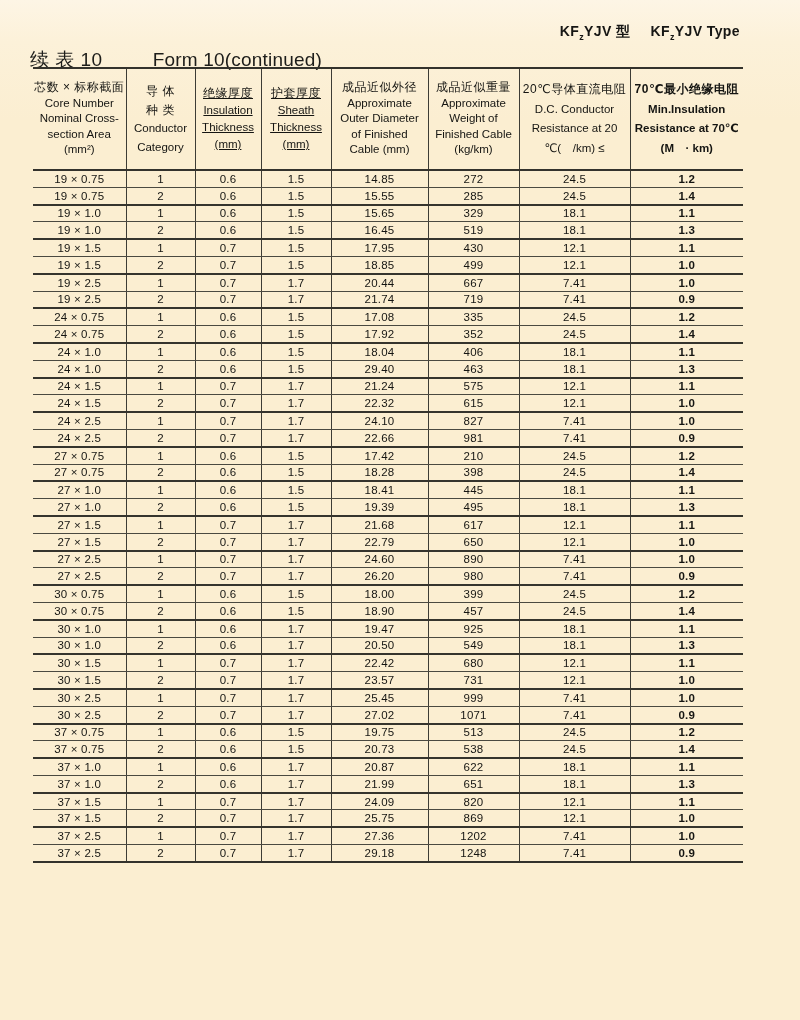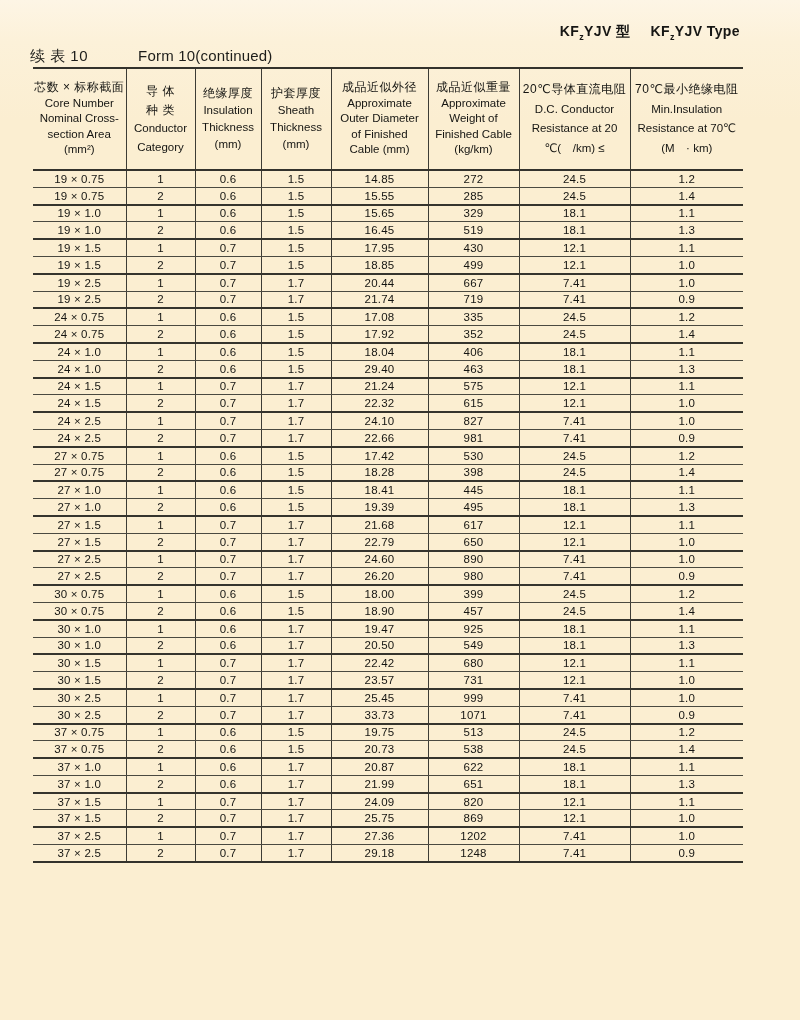--- a/index.html
+++ b/index.html
@@ -18,48 +18,48 @@
   .doc-title{
     position:absolute;top:23px;right:60px;
     font-size:14px;font-weight:700;letter-spacing:.4px;color:#161614;
     white-space:nowrap;
   }
   .doc-title sub{font-size:9px;font-weight:700;}
   .doc-title .gap{display:inline-block;width:20px;}
   
   .cont-line{
     position:absolute;top:47px;left:30px;
-    font-size:15px;color:#1d1d1a;white-space:nowrap;letter-spacing:.5px;
+    font-size:19px;color:#1d1d1a;white-space:nowrap;letter-spacing:.5px;
   }
   .cont-line .en{margin-left:50px;letter-spacing:.2px;}
   
   table.spec{
     position:absolute;left:33px;top:67px;
     width:710px;
     border-collapse:collapse;table-layout:fixed;
     border-top:2.5px solid #33322c;
     font-size:11.5px;color:#16161ticky3;
   }
   table.spec{color:#151512;}
   col.c1{width:93px;} col.c2{width:69px;} col.c3{width:66px;} col.c4{width:70px;}
   col.c5{width:97px;} col.c6{width:91px;} col.c7{width:111px;} col.c8{width:113px;}
   th,td{
     padding:0;text-align:center;vertical-align:middle;
     border-left:1.5px solid #3d3c35;border-right:1.5px solid #3d3c35;
   }
   th:first-child,td:first-child{border-left:none;}
-  th:last-child,td:last-child{border-right:none;}
+  th:last-child,td:last-child{border-right:none;font-weight:bold;}
   th{
     height:100px;font-weight:400;
     border-bottom:2.5px solid #33322c;
   }
   th div{line-height:15.5px;font-size:11.5px;white-space:nowrap;}
   th div.zh{font-size:12px;letter-spacing:.5px;}
   th:nth-child(2) div{line-height:18.5px;}
-  th:nth-child(3) div,th:nth-child(4) div{line-height:17px;}
+  th:nth-child(3) div,th:nth-child(4) div{line-height:17px;text-decoration:underline;}
   th:nth-child(7) div,th:nth-child(8) div{line-height:19.5px;text-align:center;}
   td{
     height:15.8px;
     border-bottom:1px solid #4a4940;
     letter-spacing:.2px;
   }
   tr.pair-end td{border-bottom:2px solid #35342d;}
   tbody tr:last-child td{border-bottom:2.5px solid #33322c;}
 </style>
 </head>
@@ -301,21 +301,21 @@
           <td>981</td>
           <td>7.41</td>
           <td>0.9</td>
         </tr>
         <tr>
           <td>27 × 0.75</td>
           <td>1</td>
           <td>0.6</td>
           <td>1.5</td>
           <td>17.42</td>
-          <td>530</td>
+          <td>210</td>
           <td>24.5</td>
           <td>1.2</td>
         </tr>
         <tr class="pair-end">
           <td>27 × 0.75</td>
           <td>2</td>
           <td>0.6</td>
           <td>1.5</td>
           <td>18.28</td>
           <td>398</td>
@@ -450,21 +450,21 @@
           <td>25.45</td>
           <td>999</td>
           <td>7.41</td>
           <td>1.0</td>
         </tr>
         <tr class="pair-end">
           <td>30 × 2.5</td>
           <td>2</td>
           <td>0.7</td>
           <td>1.7</td>
-          <td>33.73</td>
+          <td>27.02</td>
           <td>1071</td>
           <td>7.41</td>
           <td>0.9</td>
         </tr>
         <tr>
           <td>37 × 0.75</td>
           <td>1</td>
           <td>0.6</td>
           <td>1.5</td>
           <td>19.75</td>

